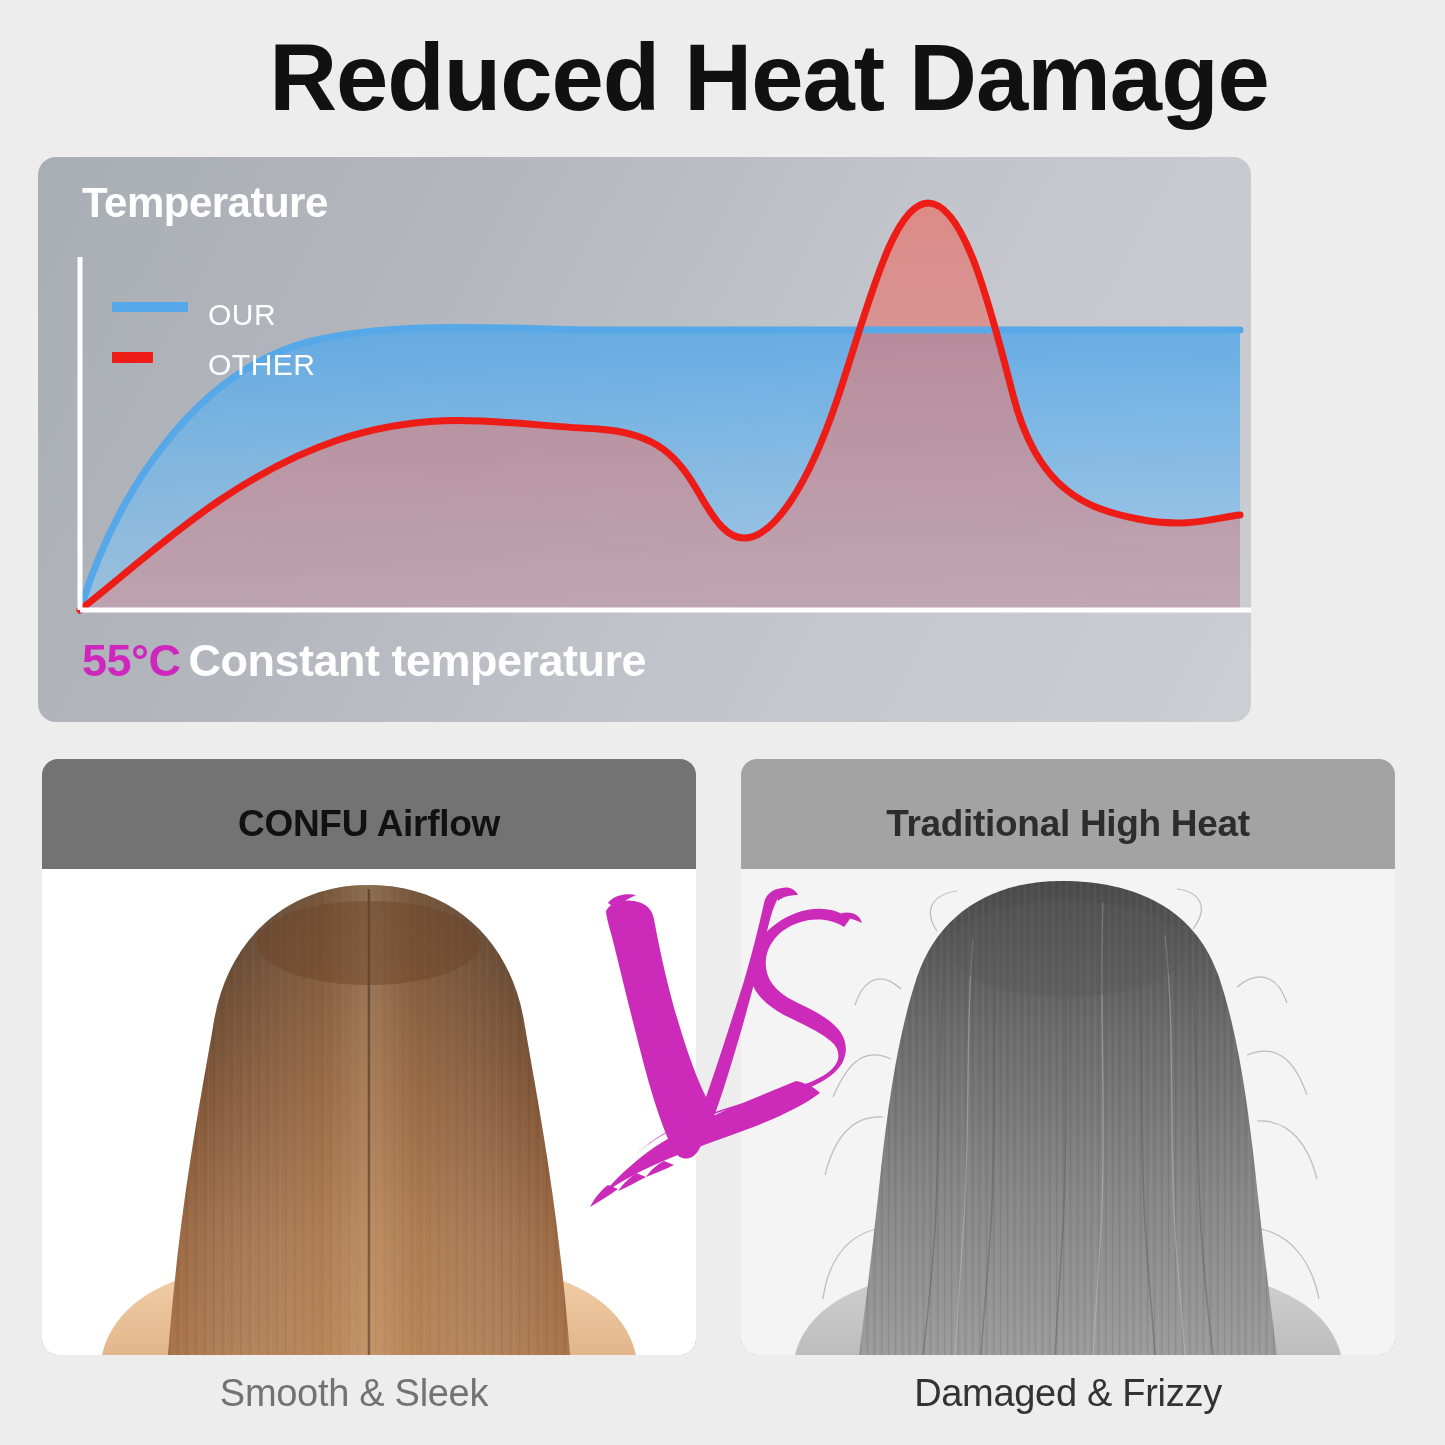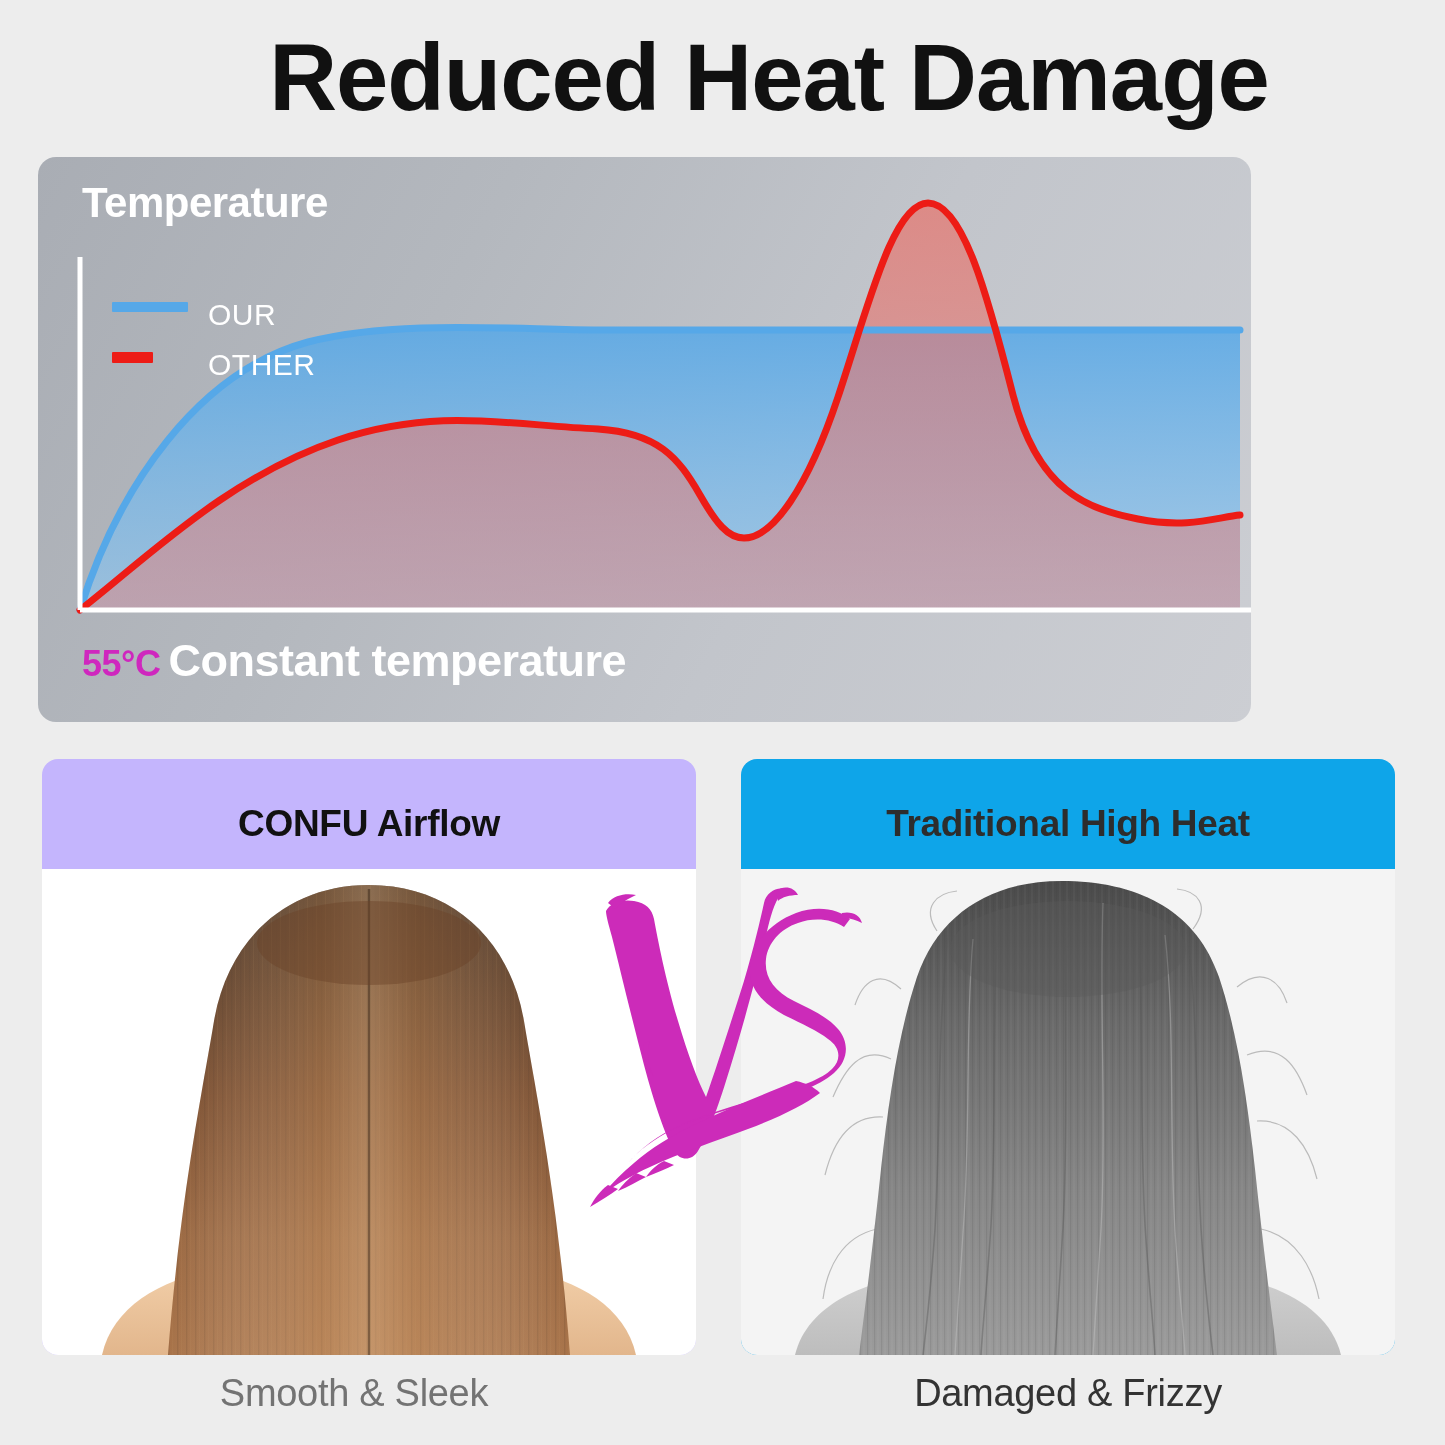--- a/index.html
+++ b/index.html
@@ -102,21 +102,21 @@
   }
   .caption-row {
     position: absolute;
     left: 44px;
     top: 478px;
     display: flex;
     align-items: baseline;
     white-space: nowrap;
   }
   .caption-temp {
-    font-size: 36px;
+    font-size: 45px;
     font-weight: bold;
     color: #cf27be;
     letter-spacing: -0.5px;
   }
   .caption-text {
     font-size: 45px;
     font-weight: bold;
     color: #ffffff;
     margin-left: 8px;
     letter-spacing: -0.5px;
@@ -124,22 +124,22 @@
 
   
   .card {
     position: absolute;
     top: 759px;
     width: 654px;
     height: 596px;
     border-radius: 16px;
     overflow: hidden;
   }
-  .card-left  { left: 42px;  background: #c4b5fd; }
-  .card-right { left: 741px; background: #0ea5e9; }
+  .card-left  { left: 42px;  background: #737373; }
+  .card-right { left: 741px; background: #a3a3a3; }
 
   .card-heading {
     position: absolute;
     top: 44px;
     left: 0;
     width: 100%;
     text-align: center;
     font-size: 37px;
     font-weight: bold;
     letter-spacing: -0.3px;

